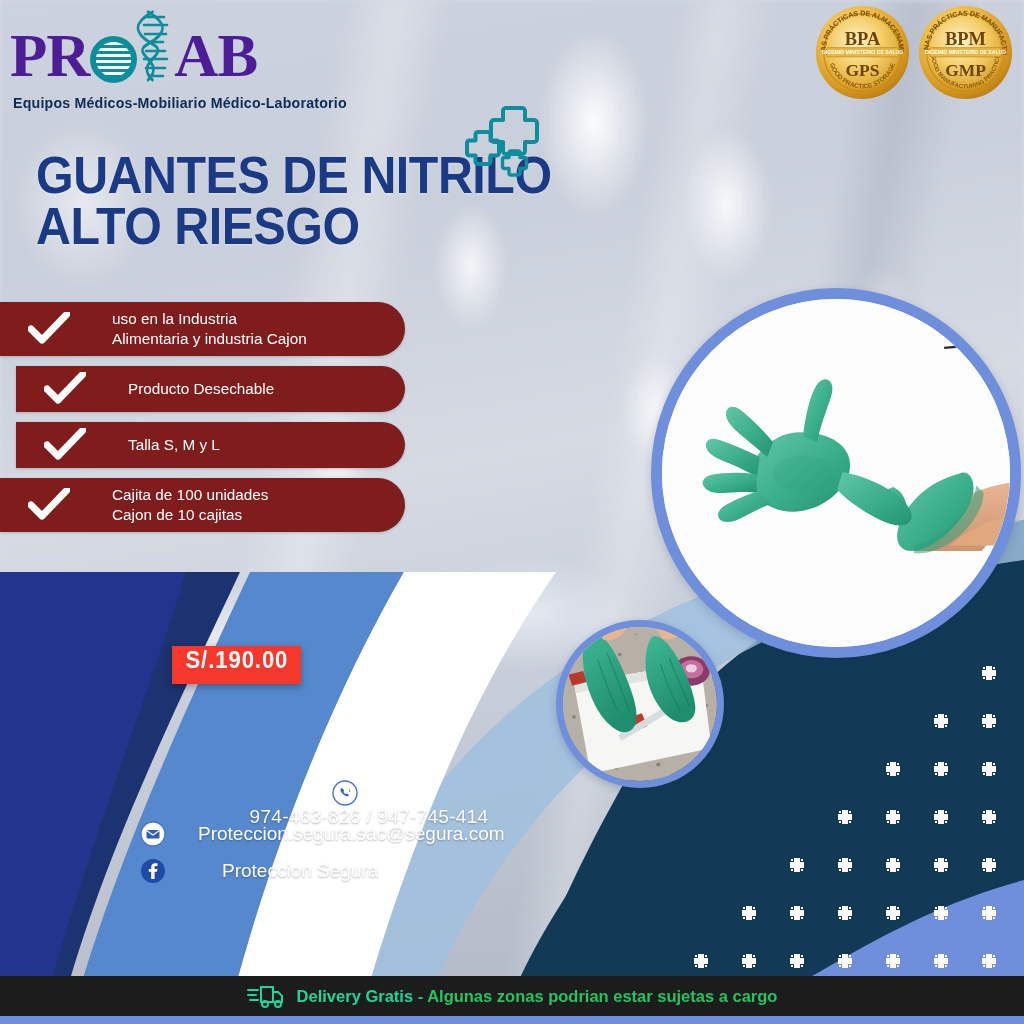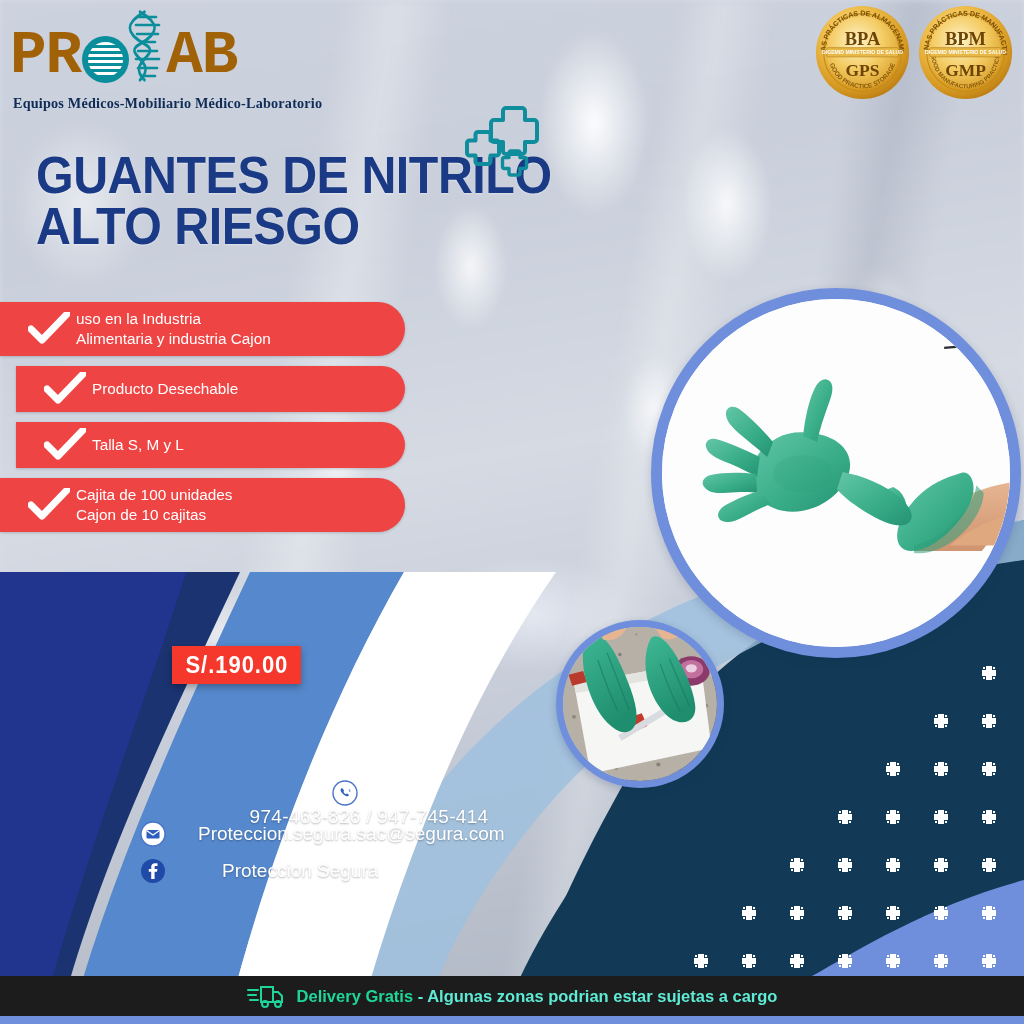--- a/index.html
+++ b/index.html
@@ -38,23 +38,23 @@
       linear-gradient(100deg, rgba(255,255,255,0) 28%, rgba(255,255,255,.30) 33%, rgba(255,255,255,0) 38%),
       linear-gradient(100deg, rgba(255,255,255,0) 56%, rgba(255,255,255,.26) 60%, rgba(255,255,255,0) 65%),
       linear-gradient(100deg, rgba(120,130,150,0) 72%, rgba(120,130,150,.20) 76%, rgba(120,130,150,0) 81%);
     filter: blur(5px);
   }
 
   
   .logo-block { position: absolute; left: 10px; top: 18px; }
   .logo-word {
     display: flex; align-items: center;
-    font-family: Liberation Mono, monospace;
+    font-family: Liberation Serif, serif;
     font-weight: bold; font-size: 61px; letter-spacing: -1px;
-    color: #a16207; line-height: 1;
+    color: #4c1d95; line-height: 1;
   }
   .logo-word .seg { position: relative; }
   .logo-o {
     display: inline-block; position: relative;
     width: 47px; height: 47px; margin: 0 1px; top: 4px;
   }
   .logo-o .ring {
     position: absolute; inset: 0; border-radius: 50%;
     background: #0b8e9c;
   }
@@ -64,21 +64,21 @@
     background: repeating-linear-gradient(
       to bottom,
       #ffffff 0px, #ffffff 3px,
       #0b8e9c 3px, #0b8e9c 6px);
   }
   .dna { width: 40px; height: 74px; margin: 0 -2px; position: relative; top: -9px; }
   .logo-tag {
     margin-top: 3px; margin-left: 3px;
     font-size: 14.2px; font-weight: bold; color: #0f2c56;
     letter-spacing: .2px; white-space: nowrap;
-    font-family: Liberation Serif, serif;
+    font-family: Liberation Sans, sans-serif;
   }
 
   
   .badges { position: absolute; right: 10px; top: 4px; display: flex; gap: 6px; }
   .badge { width: 97px; height: 97px; position: relative; }
 
   
   .headline {
     position: absolute; left: 36px; top: 150px;
     color: #1b3a86;
@@ -90,24 +90,24 @@
   }
   .headline .l2 { display: block; }
 
   
   .deco-crosses { position: absolute; left: 458px; top: 98px; width: 110px; height: 85px; }
 
   
   .pills { position: absolute; left: 0; top: 302px; width: 405px; }
   .pill {
     position: relative;
-    background: #ef4444;
+    background: #7f1d1d;
     border-radius: 0 28px 28px 0;
     display: flex; align-items: center;
-    padding-left: 76px;
+    padding-left: 112px;
     margin-bottom: 10px;
     box-shadow: 0 1px 3px rgba(0,0,0,.18);
   }
   .pill.h2 { height: 54px; }
   .pill.h1 { height: 46px; margin-left: 16px; }
   .pill .check {
     position: absolute; left: 78px; top: 50%;
     transform: translate(-100%, -50%);
     margin-left: -8px;
     width: 42px; height: 34px;
@@ -119,21 +119,21 @@
   .pill .ptext span { display: block; }
 
   
   .waves { position: absolute; inset: 0; }
 
   
   .price {
     position: absolute; left: 172px; top: 646px;
     width: 129px; height: 38px;
     background: #f6372b;
-    display: flex; align-items: center; justify-content: center;
+    display: flex; align-items: flex-start; justify-content: center;
     box-shadow: 0 3px 7px rgba(0,0,0,.30);
   }
   .price span {
     color: #ffffff; font-weight: bold; font-size: 24px;
     font-family: "Liberation Sans Narrow", "Liberation Sans", sans-serif;
     letter-spacing: 1px;
     transform: scaleX(.92);
   }
 
   
@@ -178,21 +178,21 @@
     background: #1c1c1c;
     display: flex; align-items: center; justify-content: center;
     gap: 10px;
   }
   .footer .truck { width: 40px; height: 26px; }
   .footer .ftext {
     font-size: 16.5px; font-weight: bold;
     font-family: "Liberation Sans", sans-serif;
   }
   .footer .free { color: #1fd69a; }
-  .footer .note { color: #5eead4; }
+  .footer .note { color: #22c55e; }
   .footer-strip {
     position: absolute; left: 0; bottom: 0; width: 100%; height: 8px;
     background: #6f8fdd;
   }
 </style>
 </head>
 <body>
 
 <div id="poster">
 

